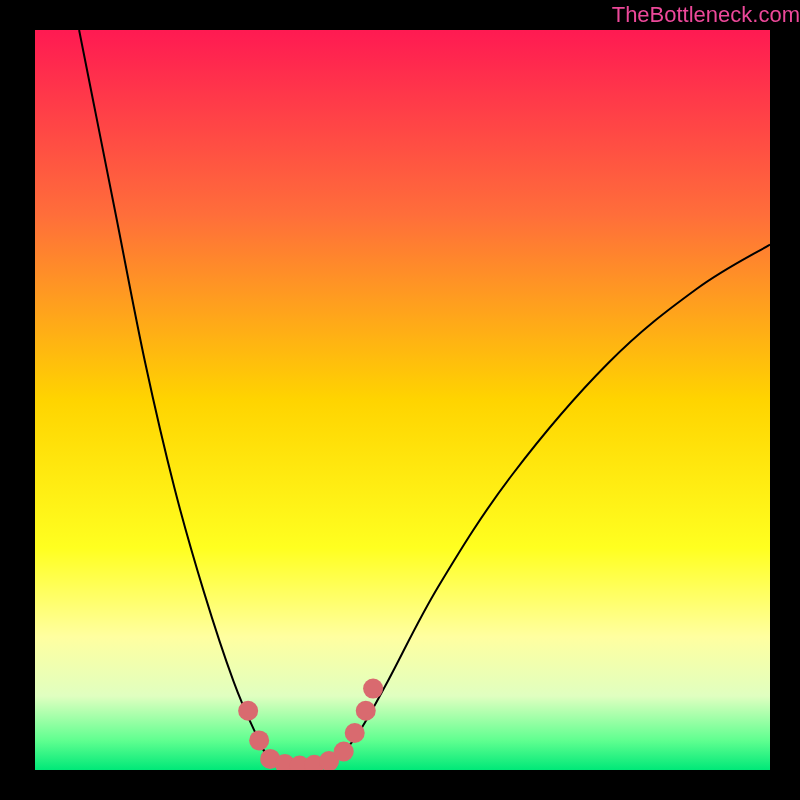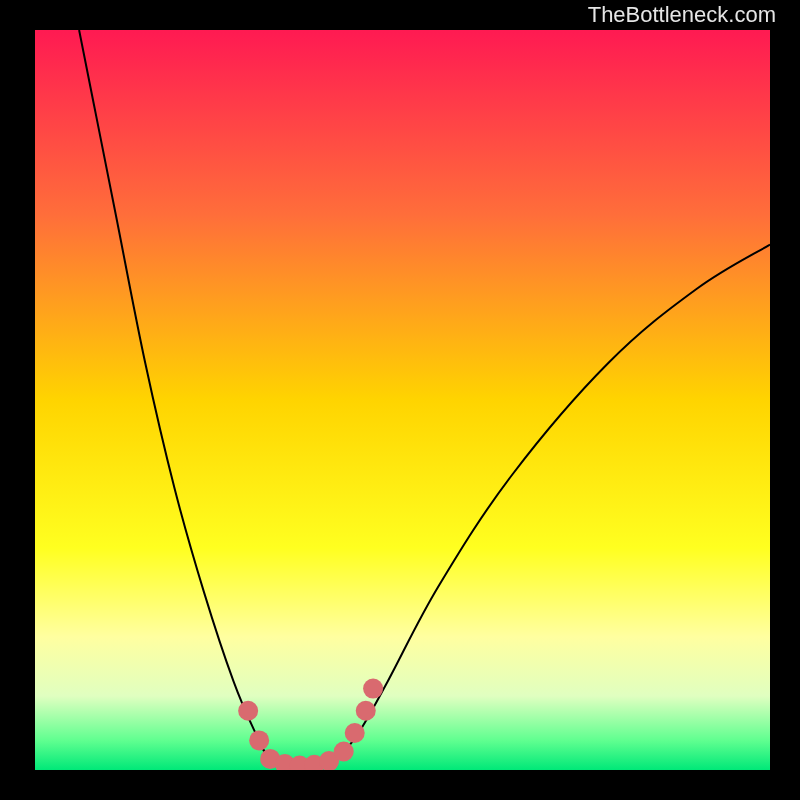--- a/index.html
+++ b/index.html
@@ -13,22 +13,22 @@
   }
   .container {
     position: relative;
     width: 800px;
     height: 800px;
     background: #000;
   }
   .watermark {
     position: absolute;
     top: 2px;
-    right: 24px;
-    color: #e5e5e5;
+    right: 0;
+    color: #ec4899;
     font-size: 22px;
     font-weight: 500;
     z-index: 10;
     text-align: center;
   }
   .plot-area {
     position: absolute;
     left: 35px;
     top: 30px;
     width: 735px;

